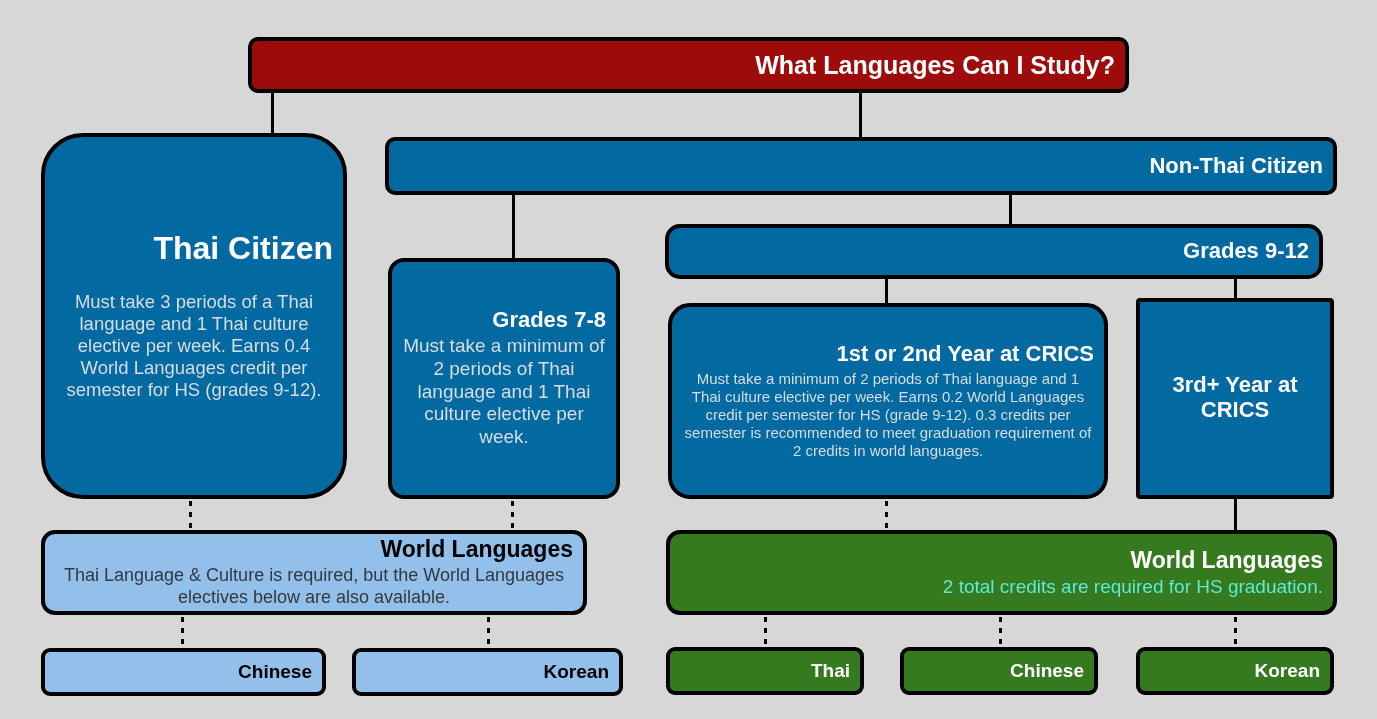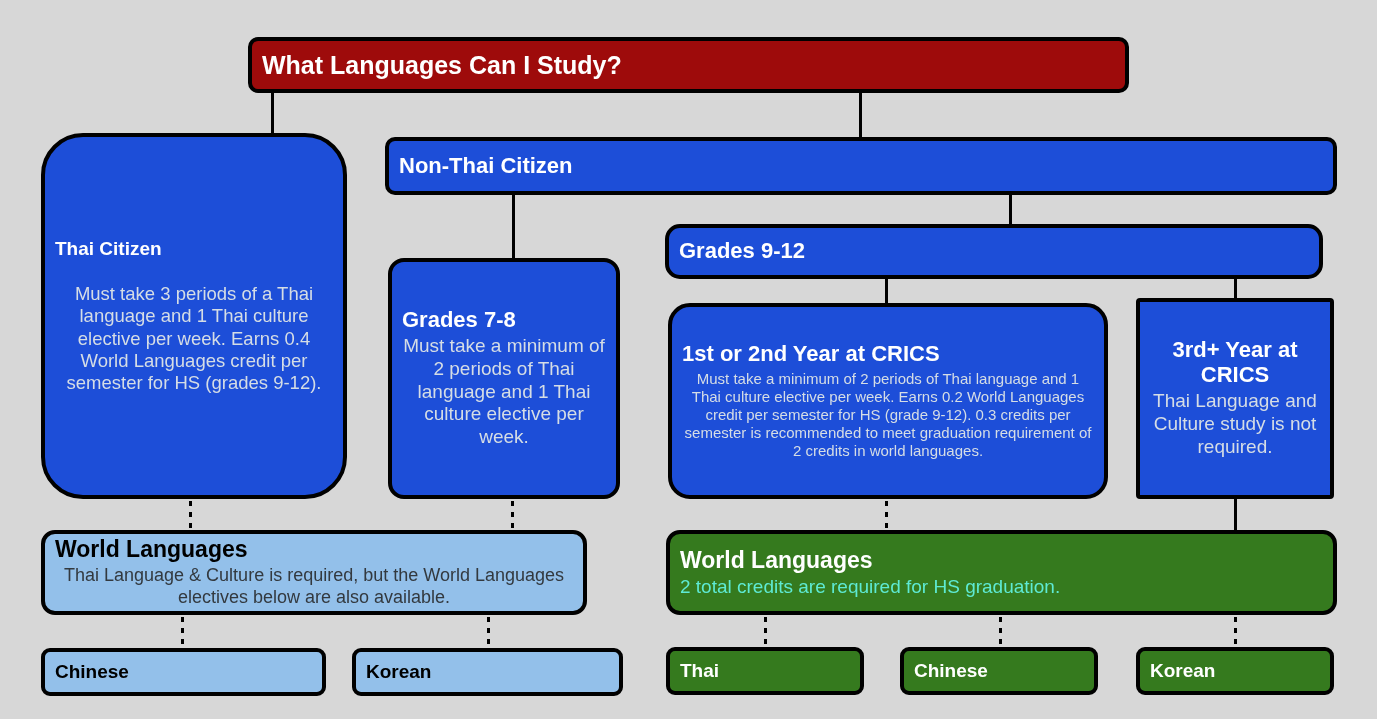--- a/index.html
+++ b/index.html
@@ -36,41 +36,41 @@
     background-repeat: repeat-y;
   }
 
   
   .node {
     position: absolute;
     box-sizing: border-box;
     border: 4px solid #000000;
     display: flex;
     flex-direction: column;
-    align-items: flex-start;
+    align-items: flex-end;
     justify-content: center;
     text-align: center;
     z-index: 3;
     padding: 4px 10px;
   }
   .node .title {
     font-weight: bold;
     line-height: 1.13;
   }
   .node .body {
     line-height: 1.2;
   }
 
   
   .red {
     background: #9e0b0b;
     color: #ffffff;
   }
   .navy {
-    background: #1d4ed8;
+    background: #0369a1;
     color: #ffffff;
   }
   .navy .body { color: #d5dde5; }
   .lightblue {
     background: #93c0ea;
     color: #000000;
   }
   .lightblue .body { color: #33393f; }
   .green {
     background: #357a1e;
@@ -82,21 +82,21 @@
   #root-title {
     left: 248px; top: 37px; width: 881px; height: 56px;
     border-radius: 10px;
   }
   #root-title .title { font-size: 25px; }
 
   #thai-citizen {
     left: 41px; top: 133px; width: 306px; height: 366px;
     border-radius: 42px;
   }
-  #thai-citizen .title { font-size: 19px; margin-bottom: 24px; }
+  #thai-citizen .title { font-size: 32px; margin-bottom: 24px; }
   #thai-citizen .body { font-size: 18.5px; }
 
   #non-thai-citizen {
     left: 385px; top: 137px; width: 952px; height: 58px;
     border-radius: 10px;
   }
   #non-thai-citizen .title { font-size: 22px; }
 
   #grades-7-8 {
     left: 388px; top: 258px; width: 232px; height: 241px;
@@ -202,21 +202,20 @@
     <div class="title">Grades 9-12</div>
   </div>
 
   <div class="node navy" id="crics-1st-2nd">
     <div class="title">1st or 2nd Year at CRICS</div>
     <div class="body">Must take a minimum of 2 periods of Thai language and 1 Thai culture elective per week. Earns 0.2 World Languages credit per semester for HS (grade 9-12). 0.3 credits per semester is recommended to meet graduation requirement of 2 credits in world languages.</div>
   </div>
 
   <div class="node navy" id="crics-3rd-plus">
     <div class="title">3rd+ Year at CRICS</div>
-    <div class="body">Thai Language and Culture study is not required.</div>
   </div>
 
   <div class="node lightblue" id="wl-thai">
     <div class="title">World Languages</div>
     <div class="body">Thai Language &amp; Culture is required, but the World Languages electives below are also available.</div>
   </div>
 
   <div class="node green" id="wl-nonthai">
     <div class="title">World Languages</div>
     <div class="body">2 total credits are required for HS graduation.</div>

